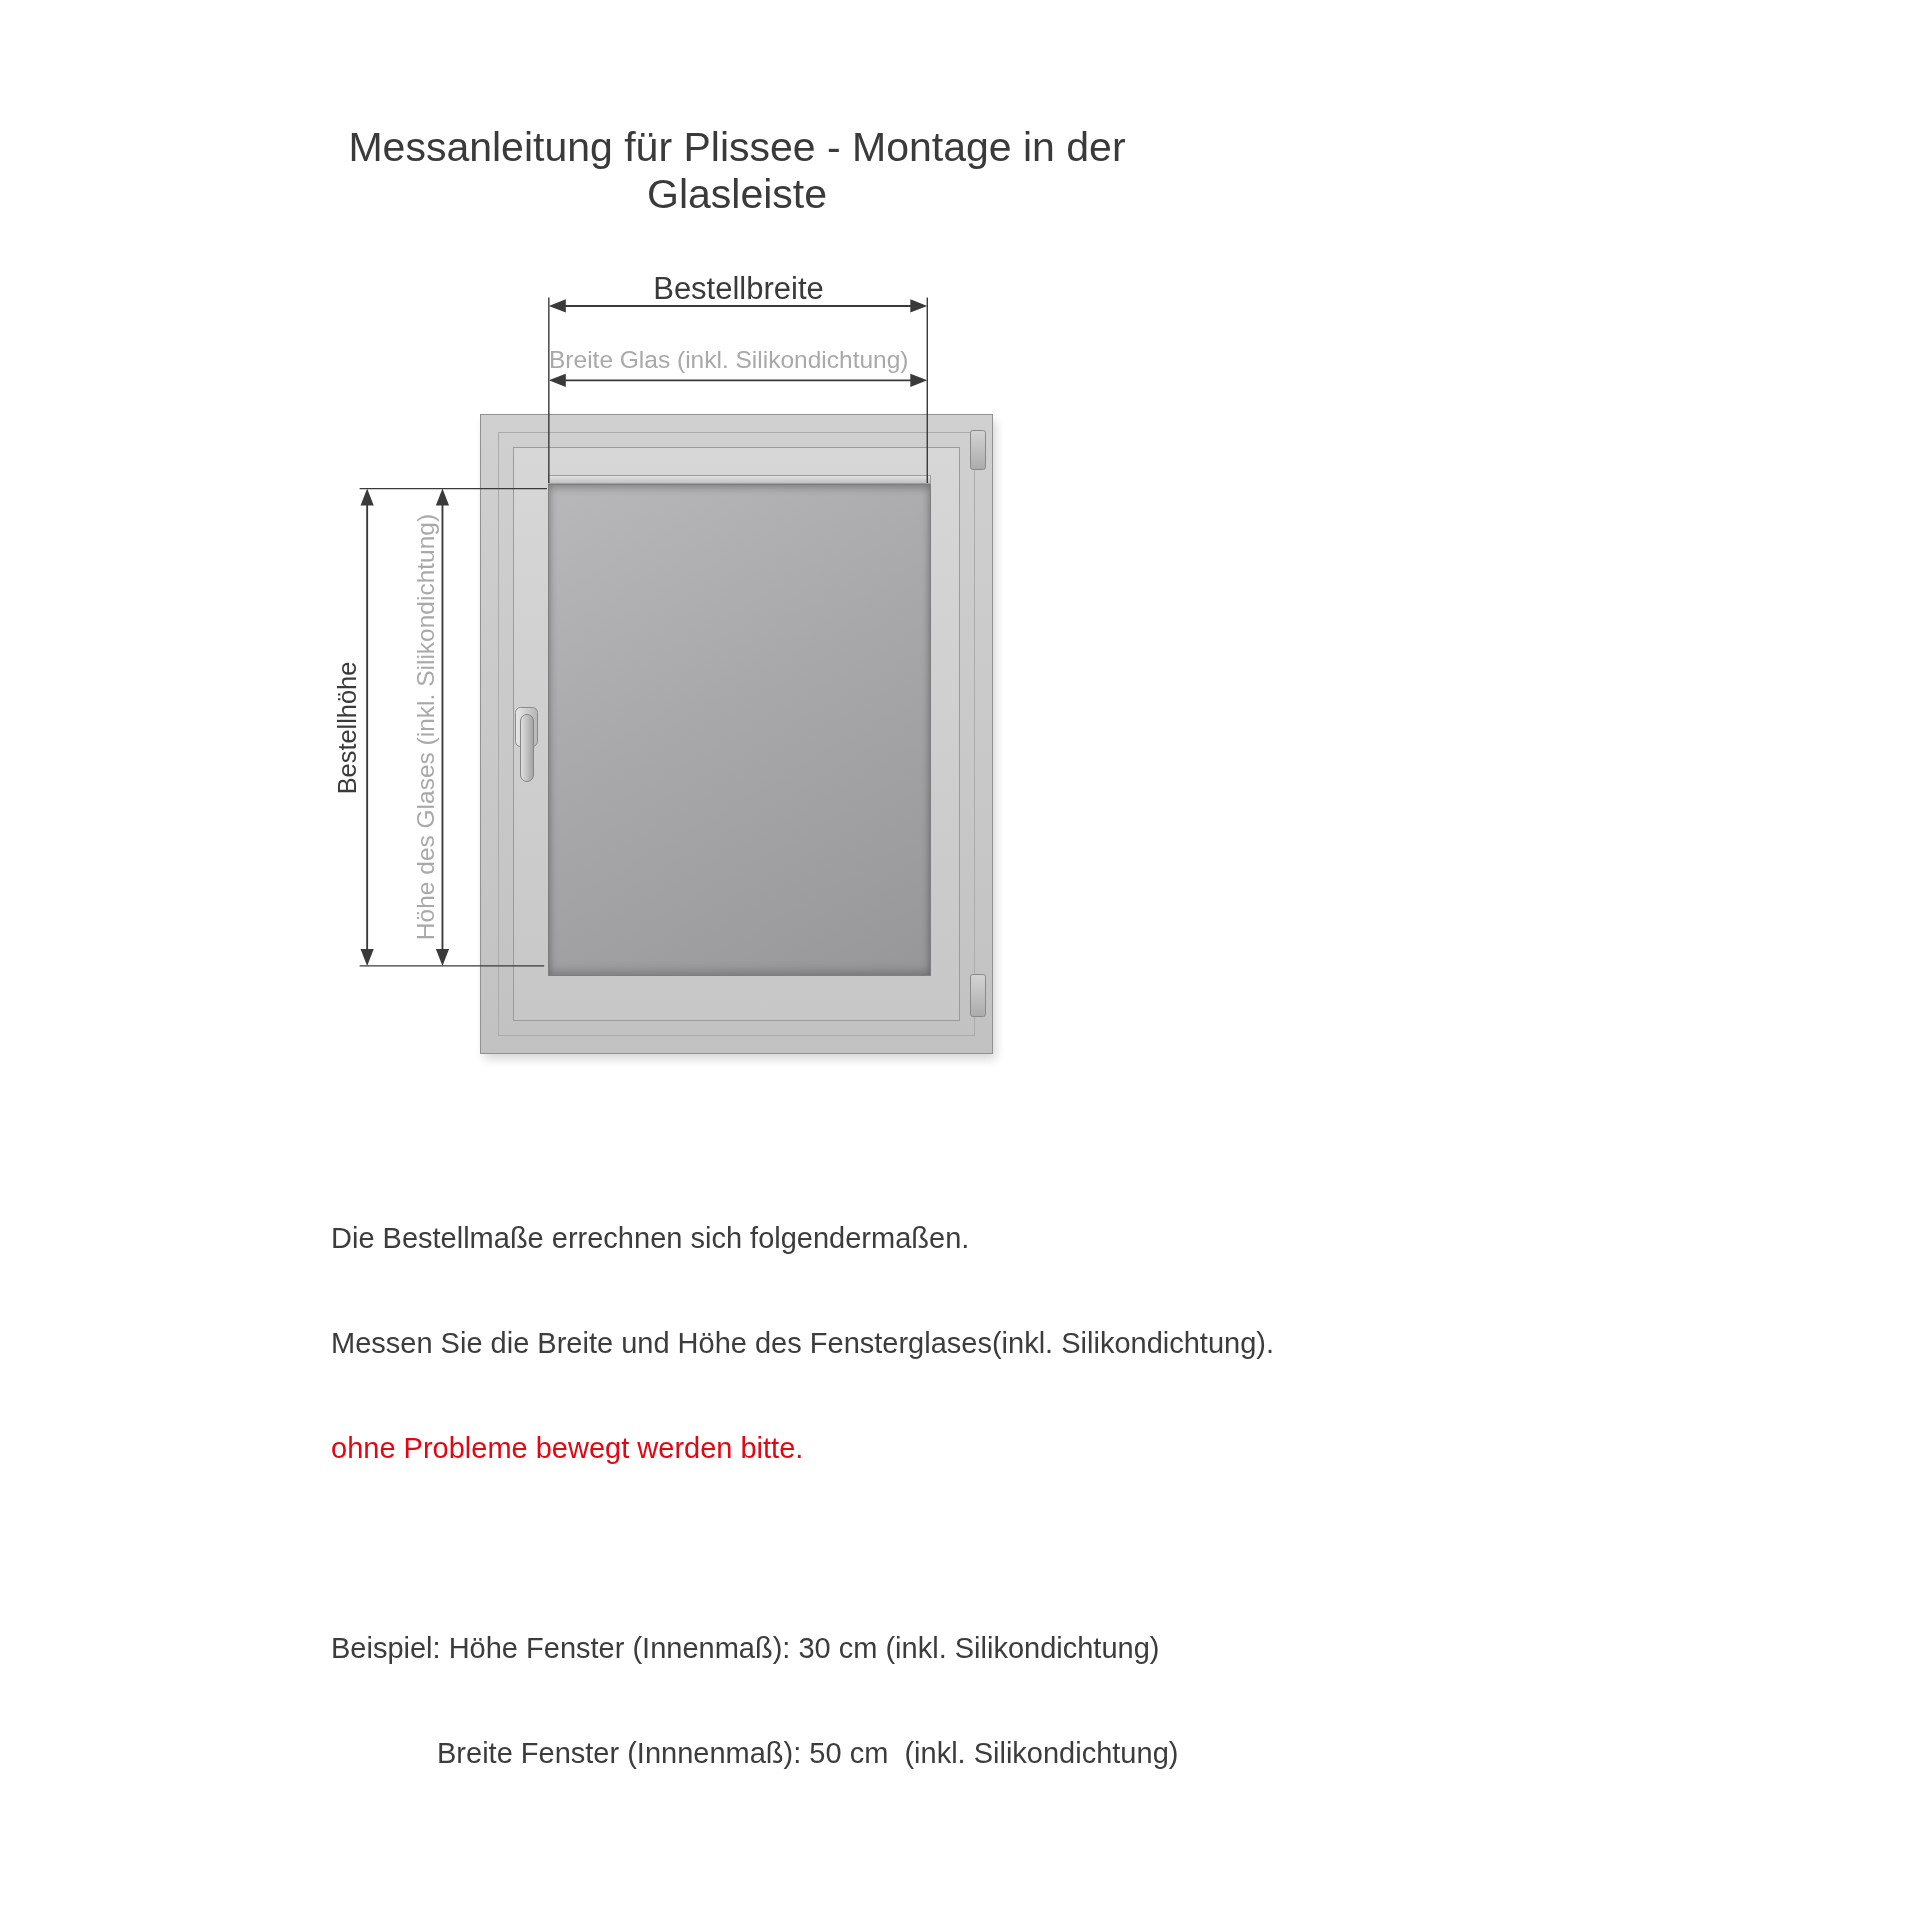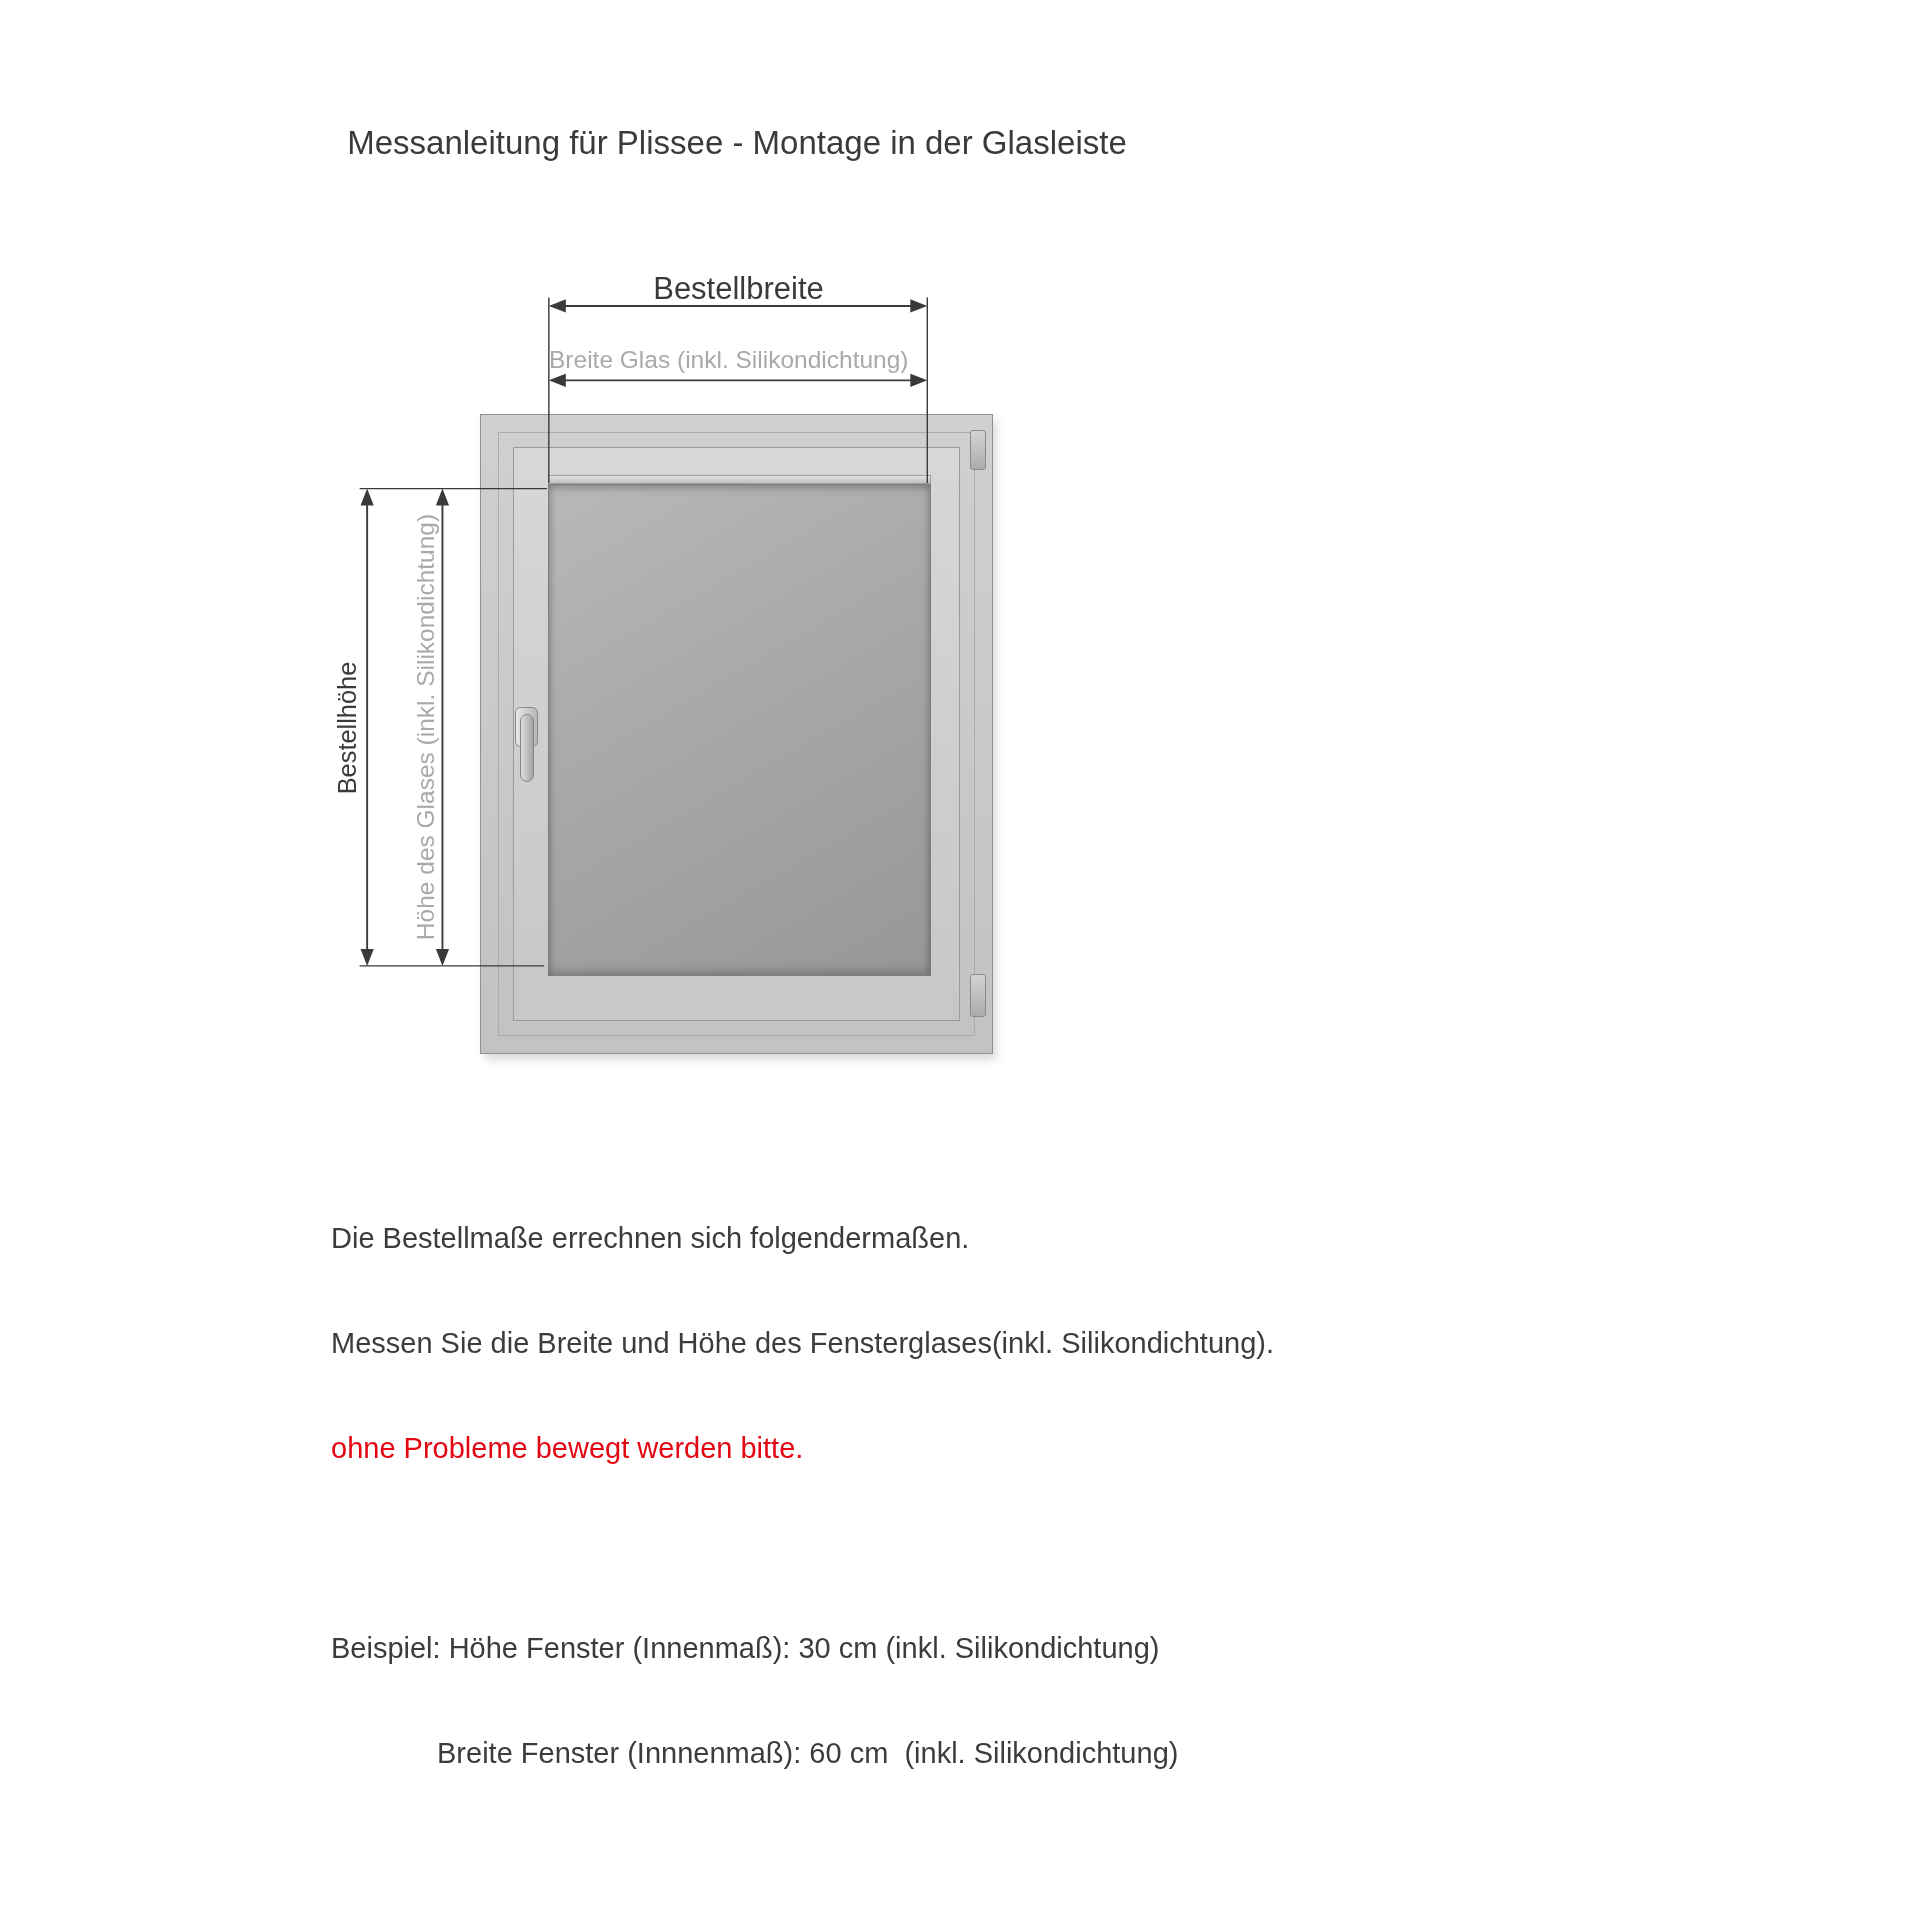--- a/index.html
+++ b/index.html
@@ -6,21 +6,21 @@
   html, body { background: #ffffff; }
   body {
     width: 1928px; height: 1928px;
     position: relative;
     font-family: "Liberation Sans", sans-serif;
     color: #3a3a3a;
     overflow: hidden;
   }
   .page-title {
     position: absolute; left: 266px; top: 124px; width: 942px;
-    text-align: center; font-size: 33px; font-weight: 400; color: #3a3a3a;
+    text-align: center; font-size: 41px; font-weight: 400; color: #3a3a3a;
   }
 
   
   .window-frame {
     position: absolute; left: 480px; top: 414px; width: 513px; height: 640px;
     background: linear-gradient(180deg, #d0d0d0 0%, #c2c2c2 100%);
     border: 1.9px solid #919191;
     box-shadow: 3.8px 5.6px 9.4px rgba(0,0,0,0.16);
   }
   .frame-groove {
@@ -148,19 +148,19 @@
   <div class="dim-label glass-width-label">Breite Glas (inkl. Silikondichtung)</div>
   <div class="dim-label rot order-height-label">Bestellhöhe</div>
   <div class="dim-label rot glass-height-label">Höhe des Glases (inkl. Silikondichtung)</div>
 
   <div class="instructions">
     <div class="line">Die Bestellmaße errechnen sich folgendermaßen.</div>
     <div class="line">Messen Sie die Breite und Höhe des Fensterglases(inkl. Silikondichtung).</div>
     <div class="line warning">ohne Probleme bewegt werden bitte.</div>
     <div class="example-block">
       <div class="line">Beispiel: Höhe Fenster (Innenmaß): 30 cm (inkl. Silikondichtung)</div>
-      <div class="line example-indent">Breite Fenster (Innnenmaß): 60 cm  (inkl. Silikondichtung)</div>
+      <div class="line example-indent">Breite Fenster (Innnenmaß): 50 cm  (inkl. Silikondichtung)</div>
       
     </div>
   </div>
 
 </div>
 
 
 </body></html>

